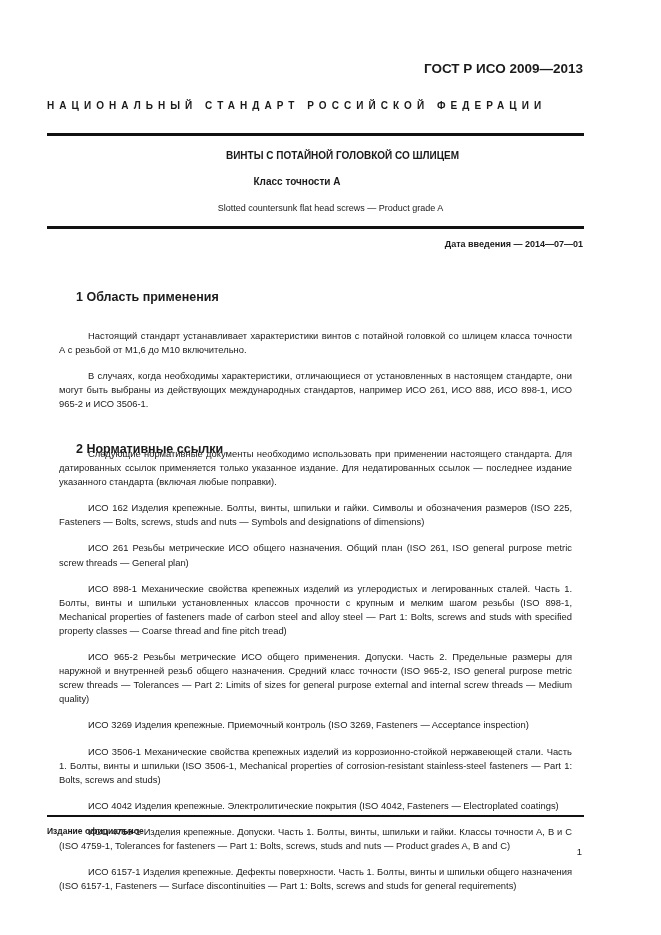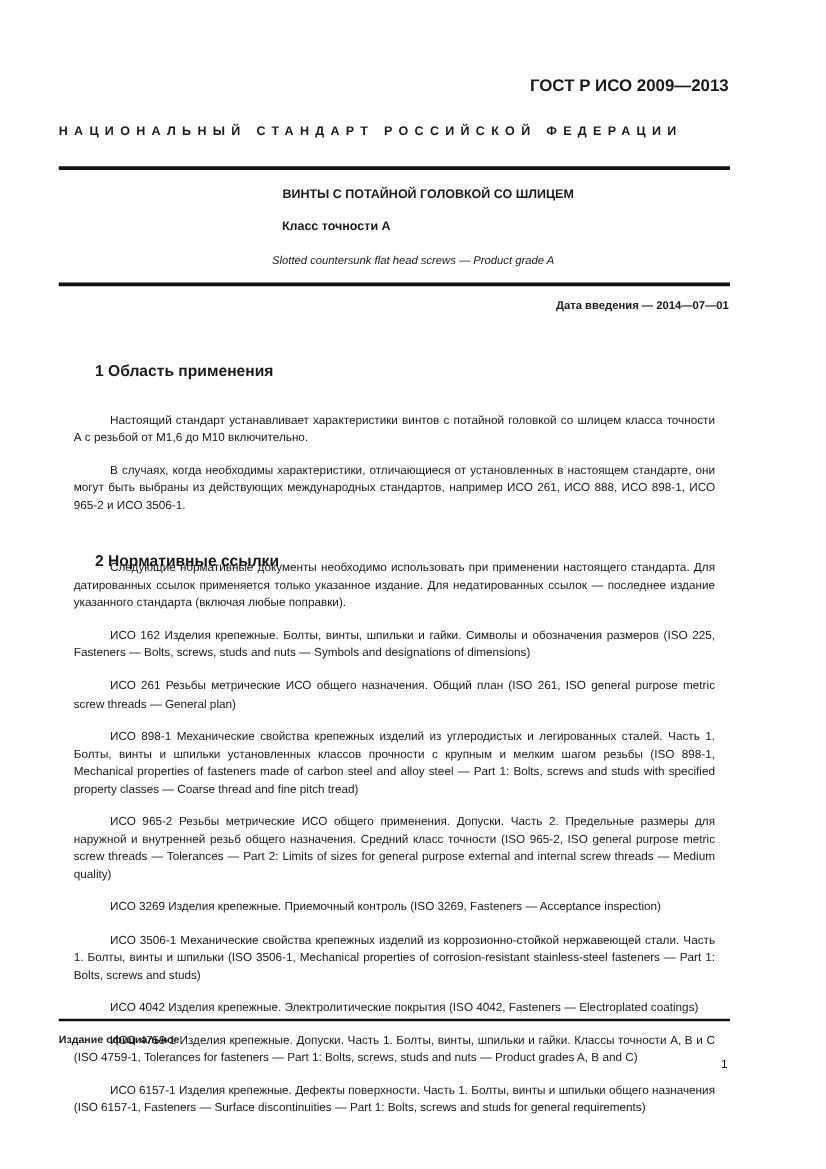--- a/index.html
+++ b/index.html
@@ -57,29 +57,29 @@
       padding-left: 12px;
     }
     .title-grade {
       position: absolute;
       left: 0;
       width: 538px;
       top: 176px;
       text-align: center;
       font-size: 10px;
       font-weight: bold;
+      padding-left: 28px;
     }
     .title-en {
       position: absolute;
       left: 0;
       width: 661px;
       top: 203px;
       text-align: center;
       font-size: 9px;
-      font-style: italic;
     }
     .rule-mid {
       position: absolute;
       left: 47px;
       top: 226px;
       width: 537px;
       height: 3px;
       background: #111;
     }
     .intro-date {

